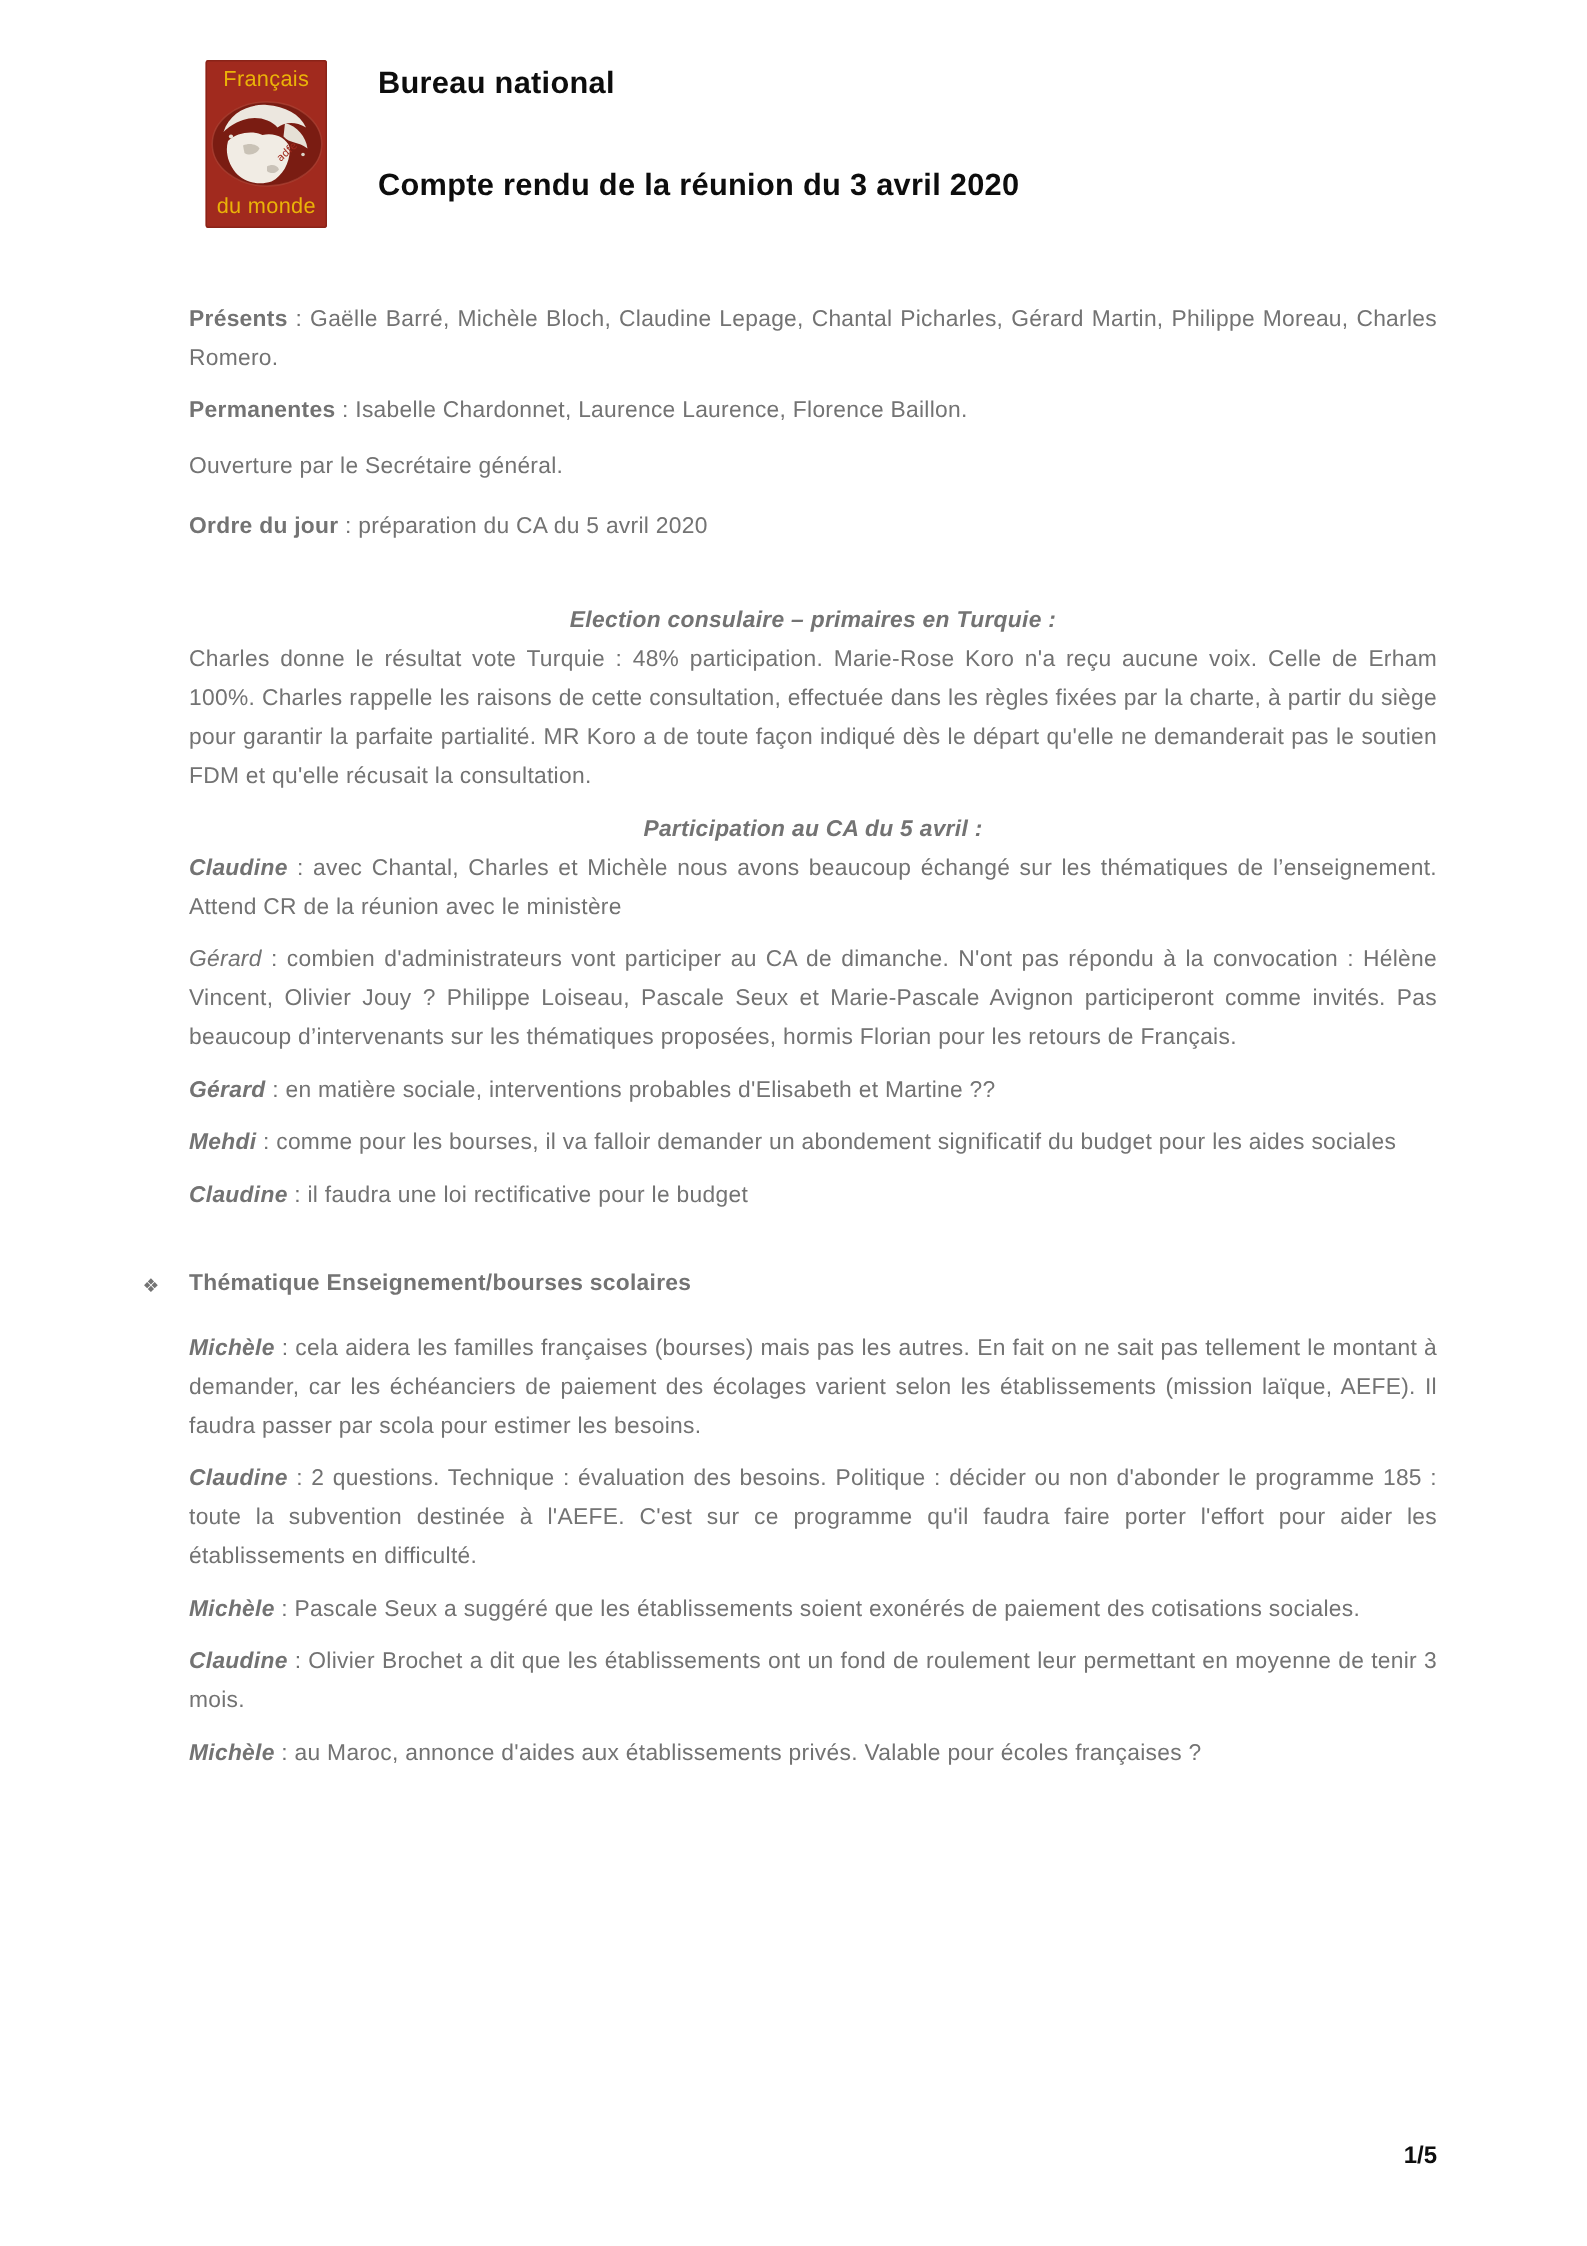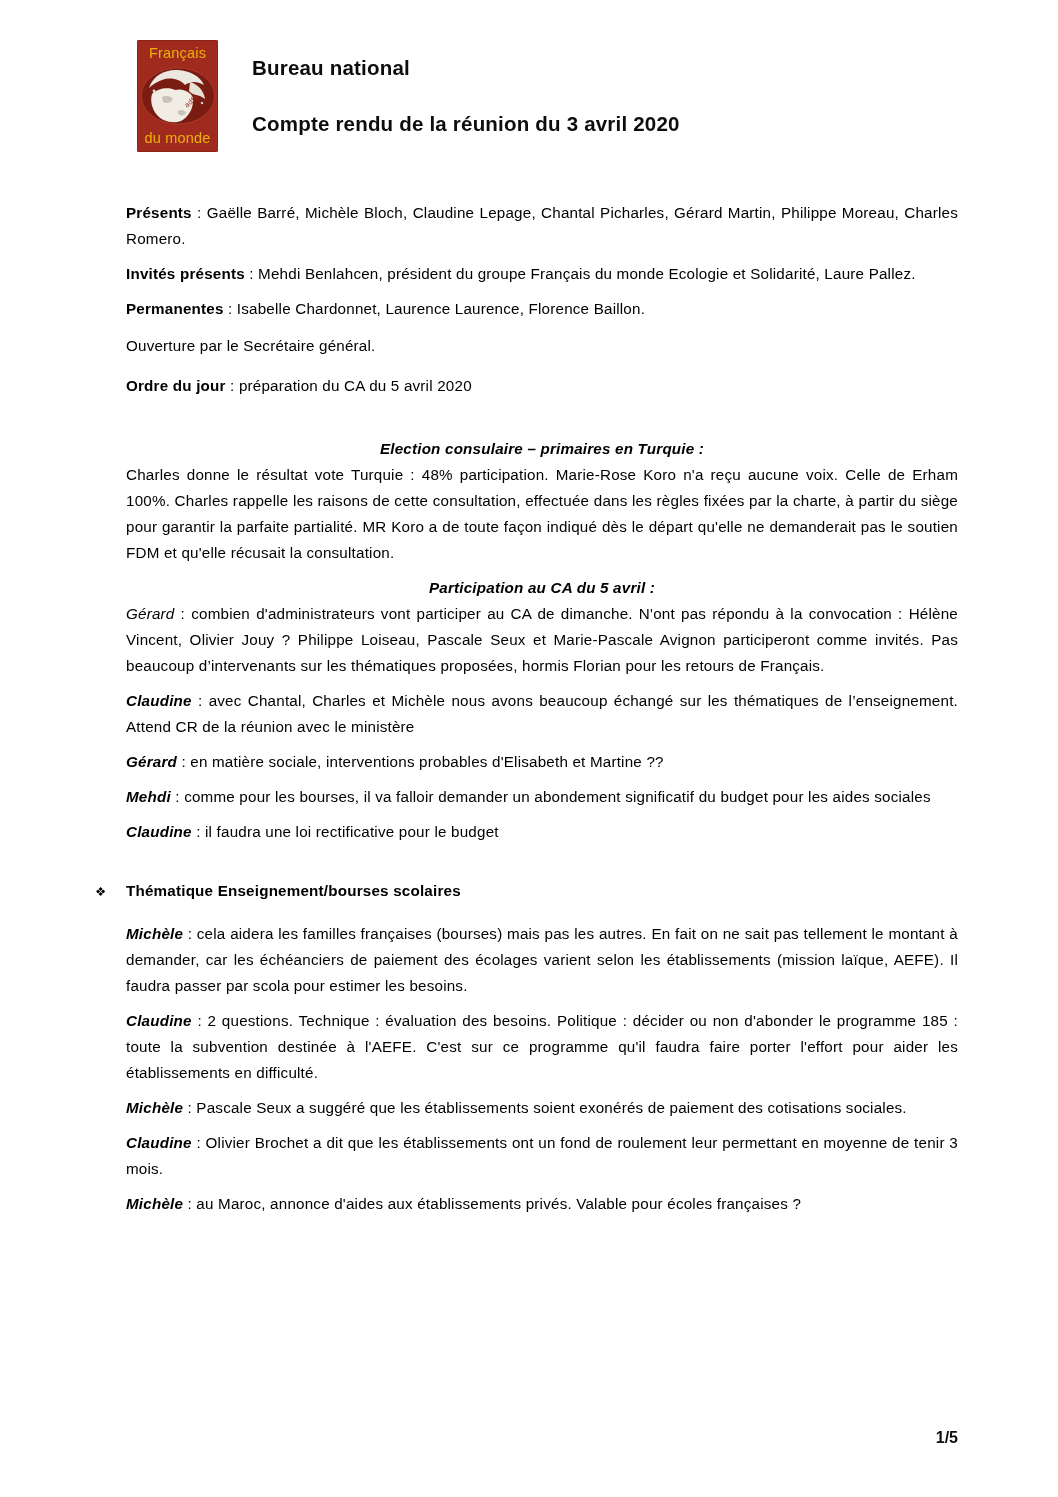--- a/index.html
+++ b/index.html
@@ -17,28 +17,28 @@
     display:flex; flex-direction:column; align-items:center;
     justify-content:space-between; padding:6px 0 7px;
   }
   .logo-text { color:#eab308; font-size:14.5px; line-height:1; letter-spacing:.2px; white-space:nowrap; }
   .globe { width:76px; height:58px; margin:-3px 0; }
 
   .doc-title, .doc-subtitle {
     position:absolute; left:252px; font-size:20.5px; font-weight:700;
     letter-spacing:.2px; color:#0d0d0d; white-space:nowrap;
   }
-  .doc-title    { top:56px; }
+  .doc-title    { top:44px; }
   .doc-subtitle { top:112px; }
 
   
   main {
     position:absolute; left:126px; top:200px; width:832px;
     font-size:15.2px; line-height:26px; letter-spacing:.2px;
-    text-align:justify; color:#000000;
+    text-align:justify; color:#737373;
   }
   main p { margin:0 0 9px; }
   .lead        { font-weight:700; }
   .speaker     { font-weight:700; font-style:italic; }
   .speaker.italic-only { font-weight:400; }
   .section-head {
     margin:0; font-size:15.2px; line-height:26px;
     font-weight:700; font-style:italic; text-align:center;
   }
   .mt-11 { margin-top:11px; }
@@ -82,36 +82,35 @@
     <div class="logo-text">du monde</div>
   </div>
 
   <div class="doc-title">Bureau national</div>
   <div class="doc-subtitle">Compte rendu de la réunion du 3 avril 2020</div>
 
   <main>
 
     <p><span class="lead">Présents</span><span> : Gaëlle Barré, Michèle Bloch, Claudine Lepage, Chantal Picharles, Gérard Martin, Philippe Moreau, Charles Romero.</span></p>
 
-    <p><span class="lead">Invités présents</span><span> : Mehdi Benlahcen, président du groupe Français du monde Ecologie et Solidarité, Laure Pallez.</span></p>
 
     <p><span class="lead">Permanentes</span><span> : Isabelle Chardonnet, Laurence Laurence, Florence Baillon.</span></p>
 
     <p class="mt-11">Ouverture par le Secrétaire général.</p>
 
     <p class="mt-14"><span class="lead">Ordre du jour</span><span> : préparation du CA du 5 avril 2020</span></p>
 
     <h3 class="section-head mt-37">Election consulaire – primaires en Turquie :</h3>
     <p>Charles donne le résultat vote Turquie : 48% participation. Marie-Rose Koro n'a reçu aucune voix. Celle de Erham 100%. Charles rappelle les raisons de cette consultation, effectuée dans les règles fixées par la charte, à partir du siège pour garantir la parfaite partialité. MR Koro a de toute façon indiqué dès le départ qu'elle ne demanderait pas le soutien FDM et qu'elle récusait la consultation.</p>
 
     <h3 class="section-head mt-5">Participation au CA du 5 avril :</h3>
 
+    <p><span class="speaker">Claudine</span><span> : avec Chantal, Charles et Michèle nous avons beaucoup échangé sur les thématiques de l’enseignement. Attend CR de la réunion avec le ministère</span></p>
+
     <p><span class="speaker italic-only">Gérard</span><span> : combien d'administrateurs vont participer au CA de dimanche. N'ont pas répondu à la convocation : Hélène Vincent, Olivier Jouy ? Philippe Loiseau, Pascale Seux et Marie-Pascale Avignon participeront comme invités. Pas beaucoup d’intervenants sur les thématiques proposées, hormis Florian pour les retours de Français.</span></p>
-
-    <p><span class="speaker">Claudine</span><span> : avec Chantal, Charles et Michèle nous avons beaucoup échangé sur les thématiques de l’enseignement. Attend CR de la réunion avec le ministère</span></p>
 
     <p><span class="speaker">Gérard</span><span> : en matière sociale, interventions probables d'Elisabeth et Martine ??</span></p>
 
     <p><span class="speaker">Mehdi</span><span> : comme pour les bourses, il va falloir demander un abondement significatif du budget pour les aides sociales</span></p>
 
     <p><span class="speaker">Claudine</span><span> : il faudra une loi rectificative pour le budget</span></p>
 
     <h3 class="bullet-head"><span class="bullet">❖</span><span>Thématique Enseignement/bourses scolaires</span></h3>
 
     <p><span class="speaker">Michèle</span><span> : cela aidera les familles françaises (bourses) mais pas les autres. En fait on ne sait pas tellement le montant à demander, car les échéanciers de paiement des écolages varient selon les établissements (mission laïque, AEFE). Il faudra passer par scola pour estimer les besoins.</span></p>

